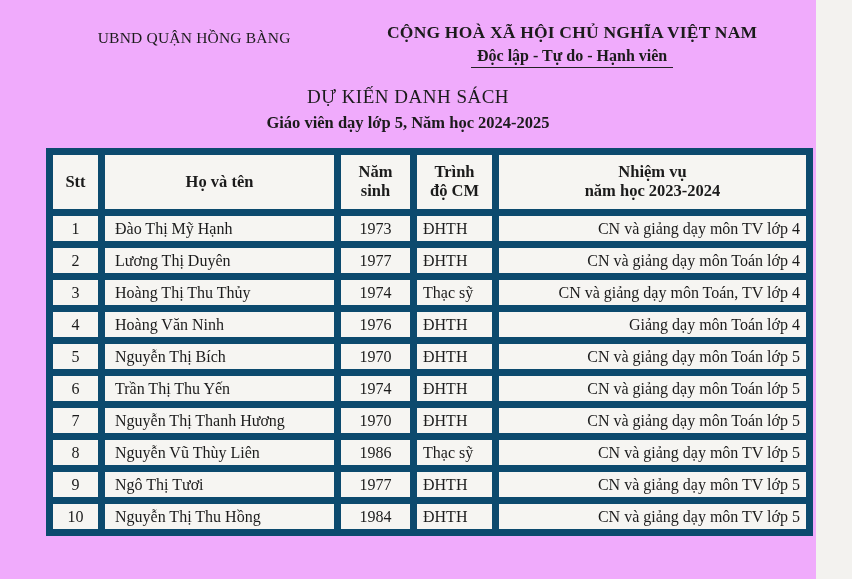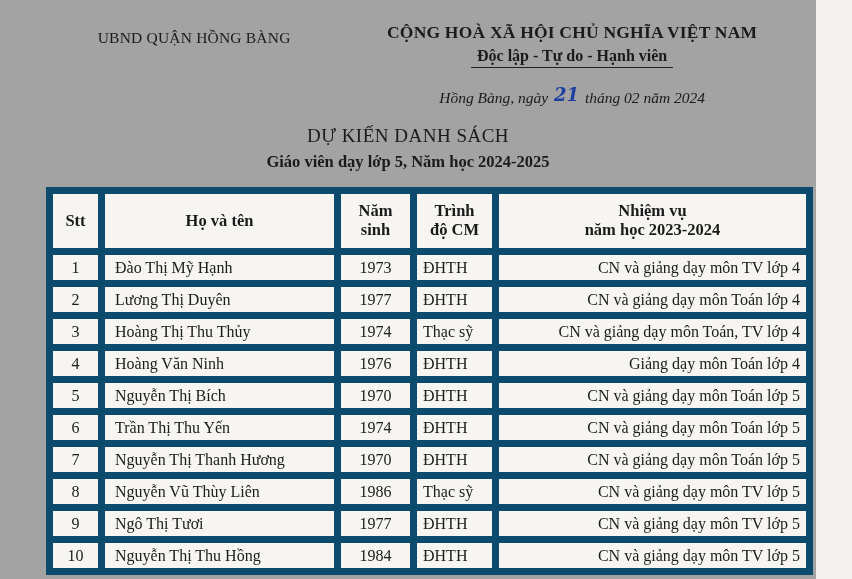--- a/index.html
+++ b/index.html
@@ -11,21 +11,21 @@
     height: 579px;
     background: #f3f2ef;
     font-family: "Liberation Serif", serif;
     color: #1b1b1b;
     overflow: hidden;
   }
   .page {
     position: relative;
     width: 816px;
     height: 579px;
-    background: #a3a3a3;
+    background: #f0abfc;
   }
 
   
   .header {
     display: flex;
     padding: 22px 30px 0 30px;
     justify-content: space-between;
   }
   .header-left {
     width: 330px;
@@ -132,25 +132,20 @@
 
 <div class="page">
 
   <div class="header">
     <div class="header-left">
       <div class="org-line">UBND QUẬN HỒNG BÀNG</div>
     </div>
     <div class="header-right">
       <div class="nation-line">CỘNG HOÀ XÃ HỘI CHỦ NGHĨA VIỆT NAM</div>
       <div class="motto">Độc lập - Tự do - Hạnh viên</div>
-      <div class="place-date">
-        <span>Hồng Bàng, ngày</span>
-        <span class="handwritten-day">21</span>
-        <span>tháng 02 năm 2024</span>
-      </div>
     </div>
   </div>
 
   <div class="title-block">
     <div class="title-main">DỰ KIẾN DANH SÁCH</div>
     <div class="title-sub">Giáo viên dạy lớp 5, Năm học 2024-2025</div>
   </div>
 
   <div class="table-wrap">
     <table>

